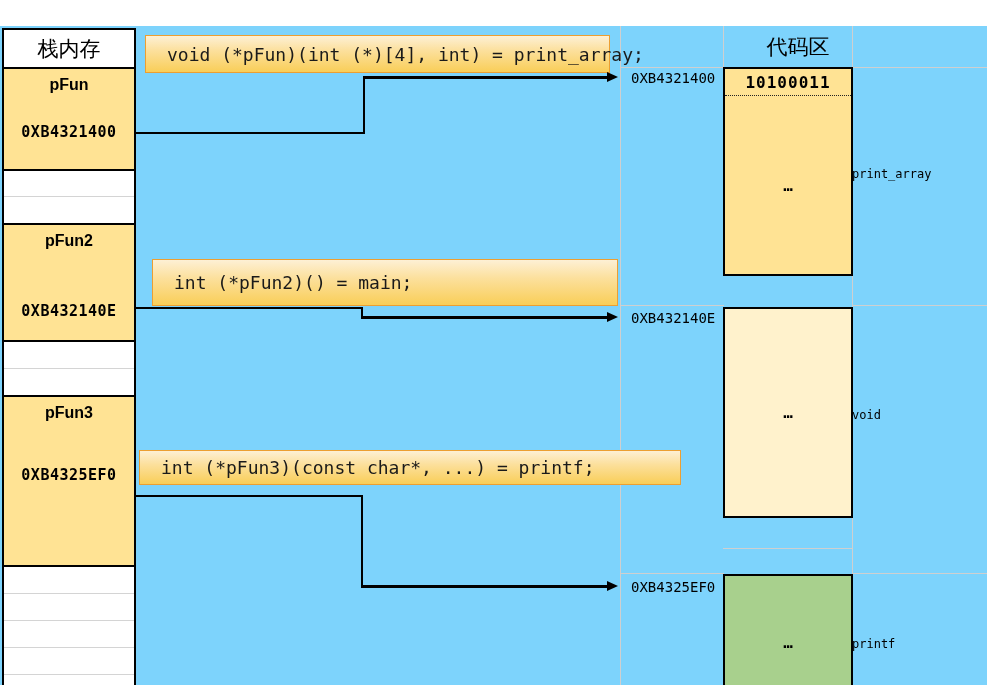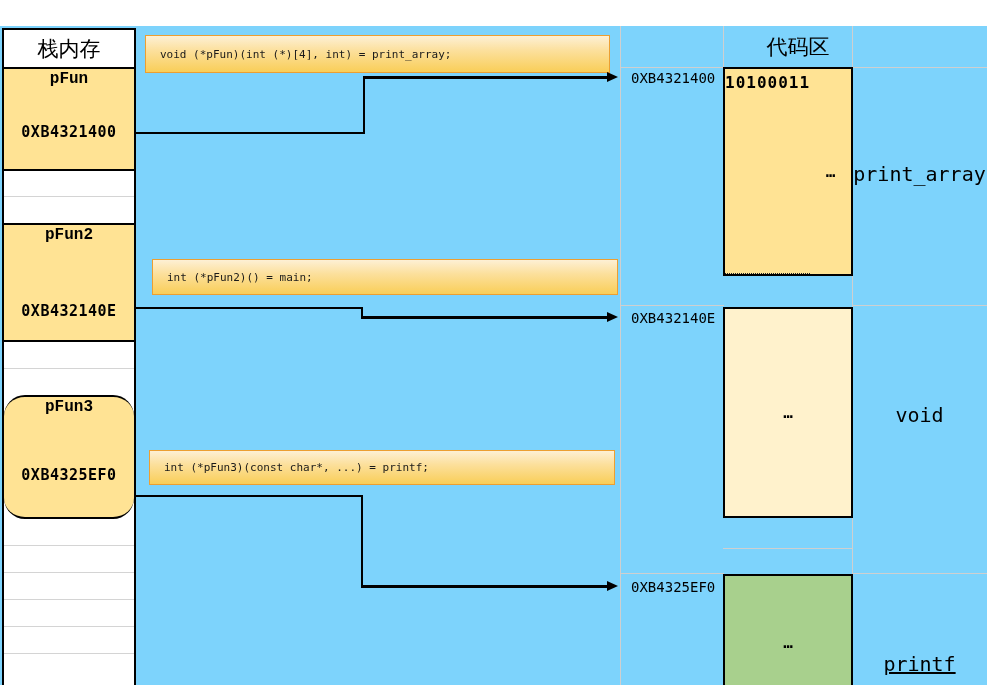--- a/index.html
+++ b/index.html
@@ -28,41 +28,41 @@
   .stack-header {
     height: 37px; display: flex; align-items: center; justify-content: center;
     font-size: 21px;
   }
   .stack-cell {
     position: relative;
     border-top: 2px solid #000; border-bottom: 2px solid #000;
     text-align: center;
   }
   .stack-cell .cell-name {
-    padding-top: 1px; font-size: 16px; font-weight: bold;
-    font-family: Liberation Mono, monospace;
+    padding-top: 7px; font-size: 16px; font-weight: bold;
+    font-family: Liberation Sans, sans-serif;
   }
   .stack-cell .cell-address {
     position: absolute; left: 0; width: 100%;
     font-size: 15px; font-weight: bold;
     font-family: "DejaVu Sans Mono", monospace;
     letter-spacing: 0.5px;
   }
   .spacer-row { border-bottom: 1px solid #d4d4d4; }
   .spacer-row.last { border-bottom: none; }
 
   
   .decl-box {
     position: absolute;
     border: 1px solid #ec9f32;
     background: linear-gradient(180deg, #fdf0d5 0%, #fce09d 40%, #f9ce58 100%);
     display: flex; align-items: center;
-    padding-left: 14px;
-    font-family: "DejaVu Sans Mono", monospace;
-    font-size: 11px; color: #1a1a1a;
+    padding-left: 21px;
+    font-family: "DejaVu Sans Mono", monospace;
+    font-size: 18px; color: #1a1a1a;
     white-space: pre;
   }
 
   
   .arrow-seg { position: absolute; background: #000; }
   .arrow-head {
     position: absolute; width: 0; height: 0;
     border-top: 5.5px solid transparent;
     border-bottom: 5.5px solid transparent;
     border-left: 11px solid #000;
@@ -76,38 +76,37 @@
   }
 
   
   #code-area-title {
     position: absolute; left: 723px; top: 7px; width: 130px;
     text-align: center; font-size: 21px; padding-left: 20px;
   }
   .code-block {
     position: absolute; left: 723px; width: 130px;
     border: 2px solid #000;
-    display: flex; flex-direction: row;
+    display: flex; flex-direction: column;
   }
   .code-block .binary-row {
     padding: 4px 0 3px 0; text-align: center;
     font-family: "DejaVu Sans Mono", monospace;
     font-size: 16px; font-weight: bold; letter-spacing: 1px;
     border-bottom: 1px dotted #222;
   }
   .code-block .block-body {
     flex: 1; display: flex; align-items: center; justify-content: center;
     font-family: "DejaVu Sans Mono", monospace;
     font-size: 16px; font-weight: bold;
   }
   .fn-label {
     position: absolute; left: 852px; width: 135px;
-    text-align: center;
-    font-family: "DejaVu Sans Mono", monospace;
-    font-size: 20px; line-height: 18px;
+    font-family: "DejaVu Sans Mono", monospace;
+    font-size: 12px; line-height: 18px;
   }
 </style>
 </head>
 <body>
 
 <div id="canvas">
 
   <div class="gridline" style="left:620px; top:0; width:1px; height:685px;"></div>
   <div class="gridline" style="left:852px; top:0; width:1px; height:685px;"></div>
   <div class="gridline" style="left:723px; top:0; width:1px; height:41px;"></div>
@@ -131,40 +130,40 @@
     <div class="spacer-row last" style="height:26px;"></div>
 
     <div class="stack-cell" style="height: 119px; background-color: rgb(255, 227, 148);">
       <div class="cell-name">pFun2</div>
       <div class="cell-address" style="top:77px;">0XB432140E</div>
     </div>
 
     <div class="spacer-row" style="height:27px;"></div>
     <div class="spacer-row last" style="height:26px;"></div>
 
-    <div class="stack-cell" style="height: 124px; background-color: rgb(255, 227, 148); border-radius: 21px;">
+    <div class="stack-cell" style="height: 172px; background-color: rgb(255, 227, 148);">
       <div class="cell-name">pFun3</div>
       <div class="cell-address" style="top:69px;">0XB4325EF0</div>
     </div>
 
     <div class="spacer-row" style="height:27px;"></div>
     <div class="spacer-row" style="height:27px;"></div>
     <div class="spacer-row" style="height:27px;"></div>
     <div class="spacer-row" style="height:27px;"></div>
     <div class="spacer-row" style="height:27px;"></div>
     <div class="spacer-row last" style="flex:1;"></div>
   </div>
 
   <div class="decl-box" style="left:145px; top:9px; width:465px; height:38px;">
     <span>void (*pFun)(int (*)[4], int) = print_array;</span>
   </div>
-  <div class="decl-box" style="left:152px; top:233px; width:466px; height:36px;">
+  <div class="decl-box" style="left:152px; top:233px; width:466px; height:47px;">
     <span>int (*pFun2)() = main;</span>
   </div>
-  <div class="decl-box" style="left:149px; top:424px; width:466px; height:35px;">
+  <div class="decl-box" style="left:139px; top:424px; width:542px; height:35px;">
     <span>int (*pFun3)(const char*, ...) = printf;</span>
   </div>
 
   <div class="arrow-seg" style="left:136px; top:105.5px; width:229px; height:2.5px;"></div>
   <div class="arrow-seg" style="left:362.5px; top:50px; width:2.5px; height:58px;"></div>
   <div class="arrow-seg" style="left:362.5px; top:50px; width:245px; height:2.5px;"></div>
   <div class="arrow-head" style="left:607px; top:45.7px;"></div>
 
   <div class="arrow-seg" style="left:136px; top:280.5px; width:227px; height:2.5px;"></div>
   <div class="arrow-seg" style="left:360.5px; top:280.5px; width:2.5px; height:12px;"></div>
@@ -190,15 +189,15 @@
   <div class="code-block" style="top: 281px; height: 211px; background-color: rgb(255, 242, 204);">
     <div class="block-body">…</div>
   </div>
 
   <div class="code-block" style="top: 548px; height: 136px; background-color: rgb(168, 208, 141);">
     <div class="block-body">…</div>
   </div>
 
   <div class="fn-label" style="top:139px;">print_array</div>
   <div class="fn-label" style="top:380px;">void</div>
-  <div class="fn-label" style="top:629px;text-decoration:underline;">printf</div>
+  <div class="fn-label" style="top:609px;">printf</div>
 
 </div>
 
 </body></html>

